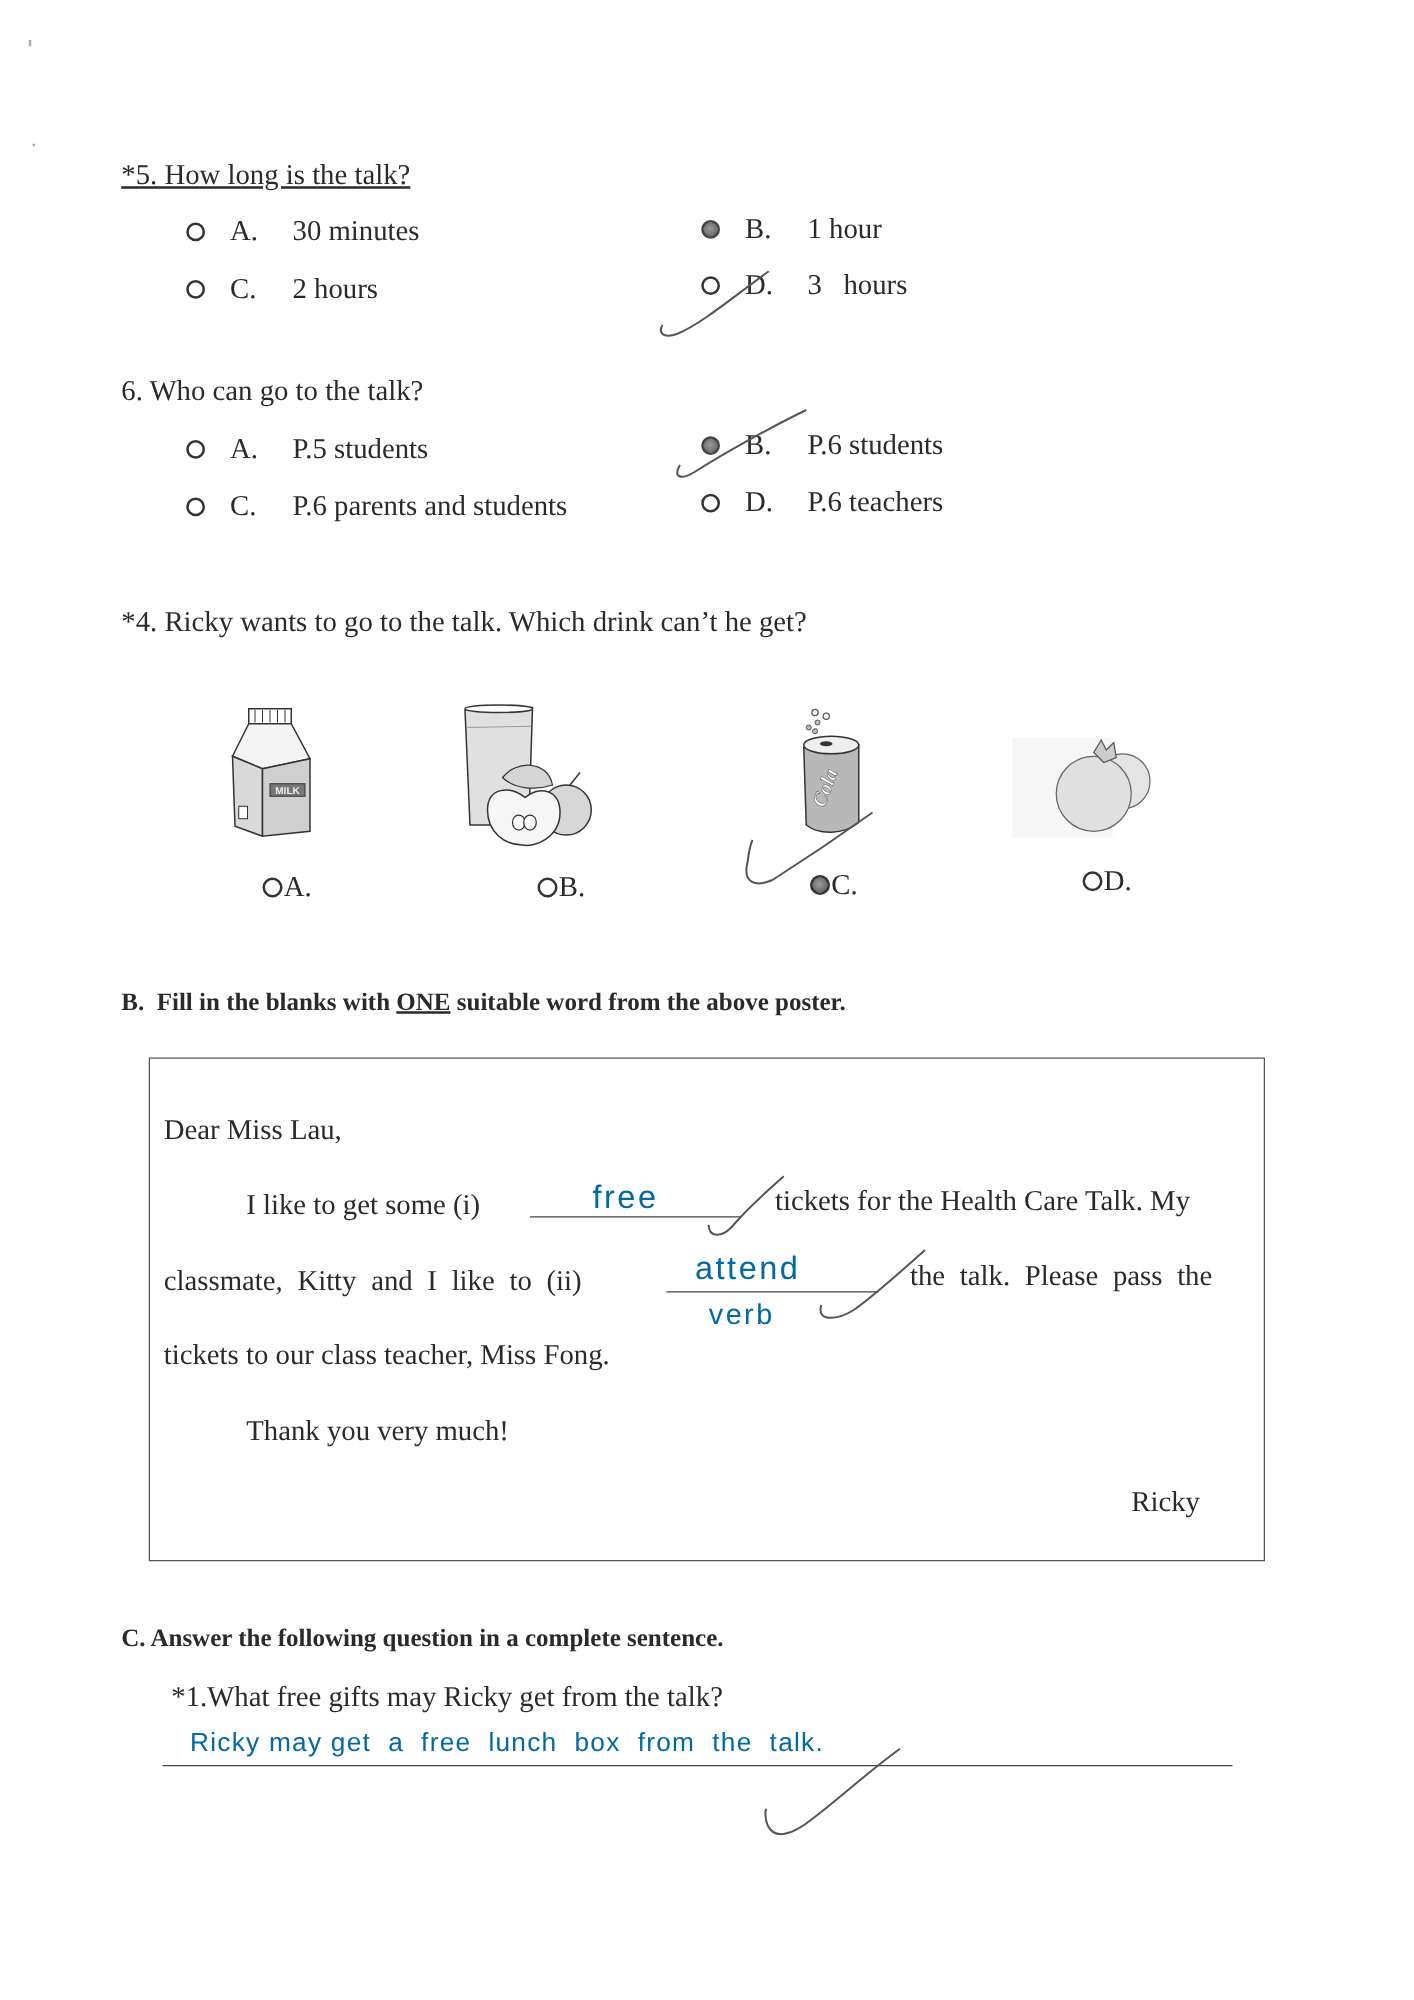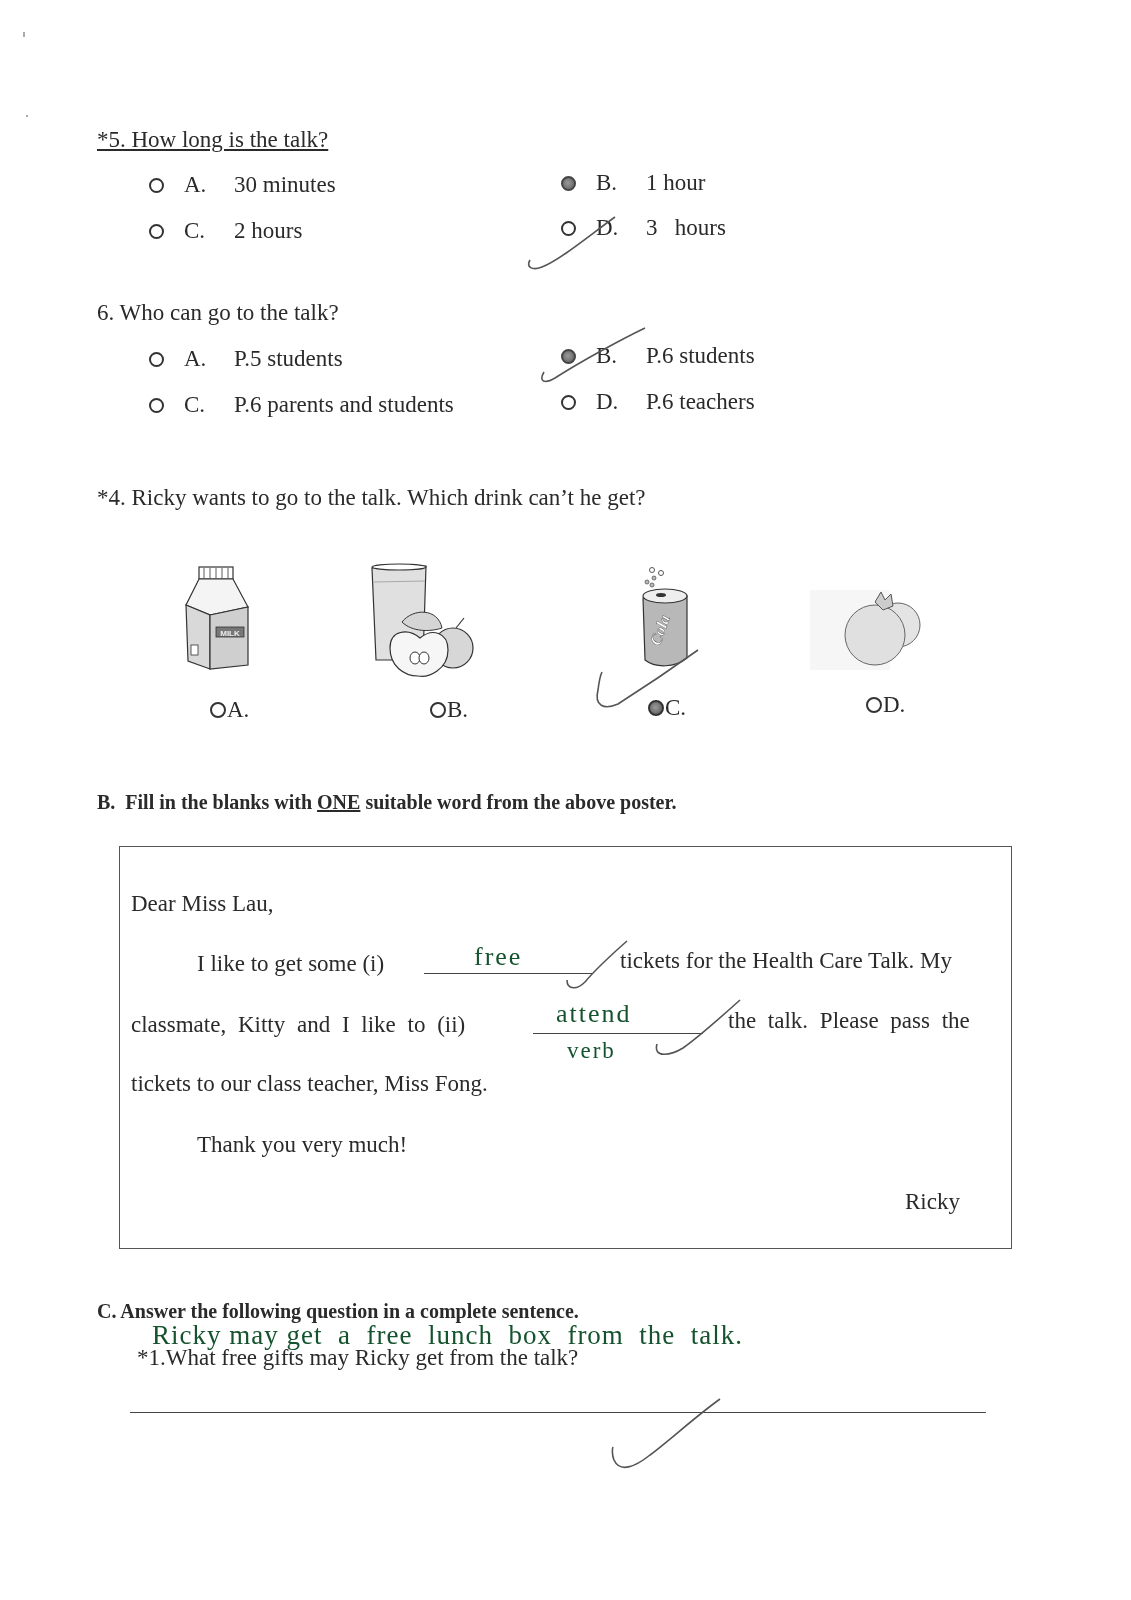--- a/index.html
+++ b/index.html
@@ -8,21 +8,21 @@
   .abs { position: absolute; }
   .q { font-size: 23px; white-space: nowrap; }
   .opt { font-size: 23px; white-space: nowrap; display: flex; align-items: center; }
   .opt .bubble { width: 15px; height: 15px; border: 2px solid #333; border-radius: 50%; box-sizing: border-box; display: inline-block; margin-right: 20px; }
   .opt .bubble.filled { background: radial-gradient(circle at 45% 45%, #9a9a9a, #5a5a5a); border-color: #444; }
   .opt .letter { width: 50px; display: inline-block; }
   .section-title { font-size: 20px; font-weight: bold; white-space: nowrap; }
   .u { text-decoration: underline; }
   .letter-box { border: 1.5px solid #555; box-sizing: border-box; }
   .lt { font-size: 23px; white-space: nowrap; }
-  .hand { font-family: Liberation Serif, serif; color: #14532d; font-weight: 300; letter-spacing: 2px; }
+  .hand { font-family: Liberation Sans, sans-serif; color: #0369a1; font-weight: 300; letter-spacing: 2px; }
   .blank { border-bottom: 1.5px solid #444; }
   .mark { position: absolute; pointer-events: none; }
   .pic { position: absolute; }
   .pic-label { font-size: 23px; position: absolute; white-space: nowrap; }
   .pic-label .b { display: inline-block; width: 16px; height: 16px; border: 2px solid #333; border-radius: 50%; box-sizing: border-box; vertical-align: -1px; margin-right: 1px; }
   .pic-label .b.filled { background: radial-gradient(circle at 45% 45%, #9a9a9a, #555); }
   .speck { position: absolute; background: #aaa; }
 </style>
 </head>
 <body>
@@ -158,16 +158,16 @@
   <path d="M95 4 C 75 22, 55 40, 38 52 C 25 60, 8 62, 12 48" fill="none" stroke="#555" stroke-width="1.6"></path>
 </svg>
 
 <div class="abs lt" style="left:131px;top:1071px;">tickets to our class teacher, Miss Fong.</div>
 <div class="abs lt" style="left:197px;top:1132px;">Thank you very much!</div>
 <div class="abs lt" style="left:905px;top:1189px;">Ricky</div>
 
 <div class="abs section-title" style="left:97px;top:1300px;">C. Answer the following question in a complete sentence.</div>
 <div class="abs q" style="left:137px;top:1345px;">*1.What free gifts may Ricky get from the talk?</div>
 <div class="abs blank" style="left:130px;top:1412px;width:856px;height:0;"></div>
-<div class="abs hand" style="left:152px;top:1320px;font-size:27px;white-space:pre;letter-spacing:1px;">Ricky may get  a  free  lunch  box  from  the  talk.</div>
+<div class="abs hand" style="left:152px;top:1383px;font-size:21px;white-space:pre;letter-spacing:1px;">Ricky may get  a  free  lunch  box  from  the  talk.</div>
 <svg class="mark" style="left:600px;top:1395px;" width="130" height="80">
   <path d="M120 4 C 95 22, 70 45, 50 60 C 35 72, 20 78, 14 65 C 12 60, 12 54, 13 52" fill="none" stroke="#555" stroke-width="1.6"></path>
 </svg>
 
 </body></html>

